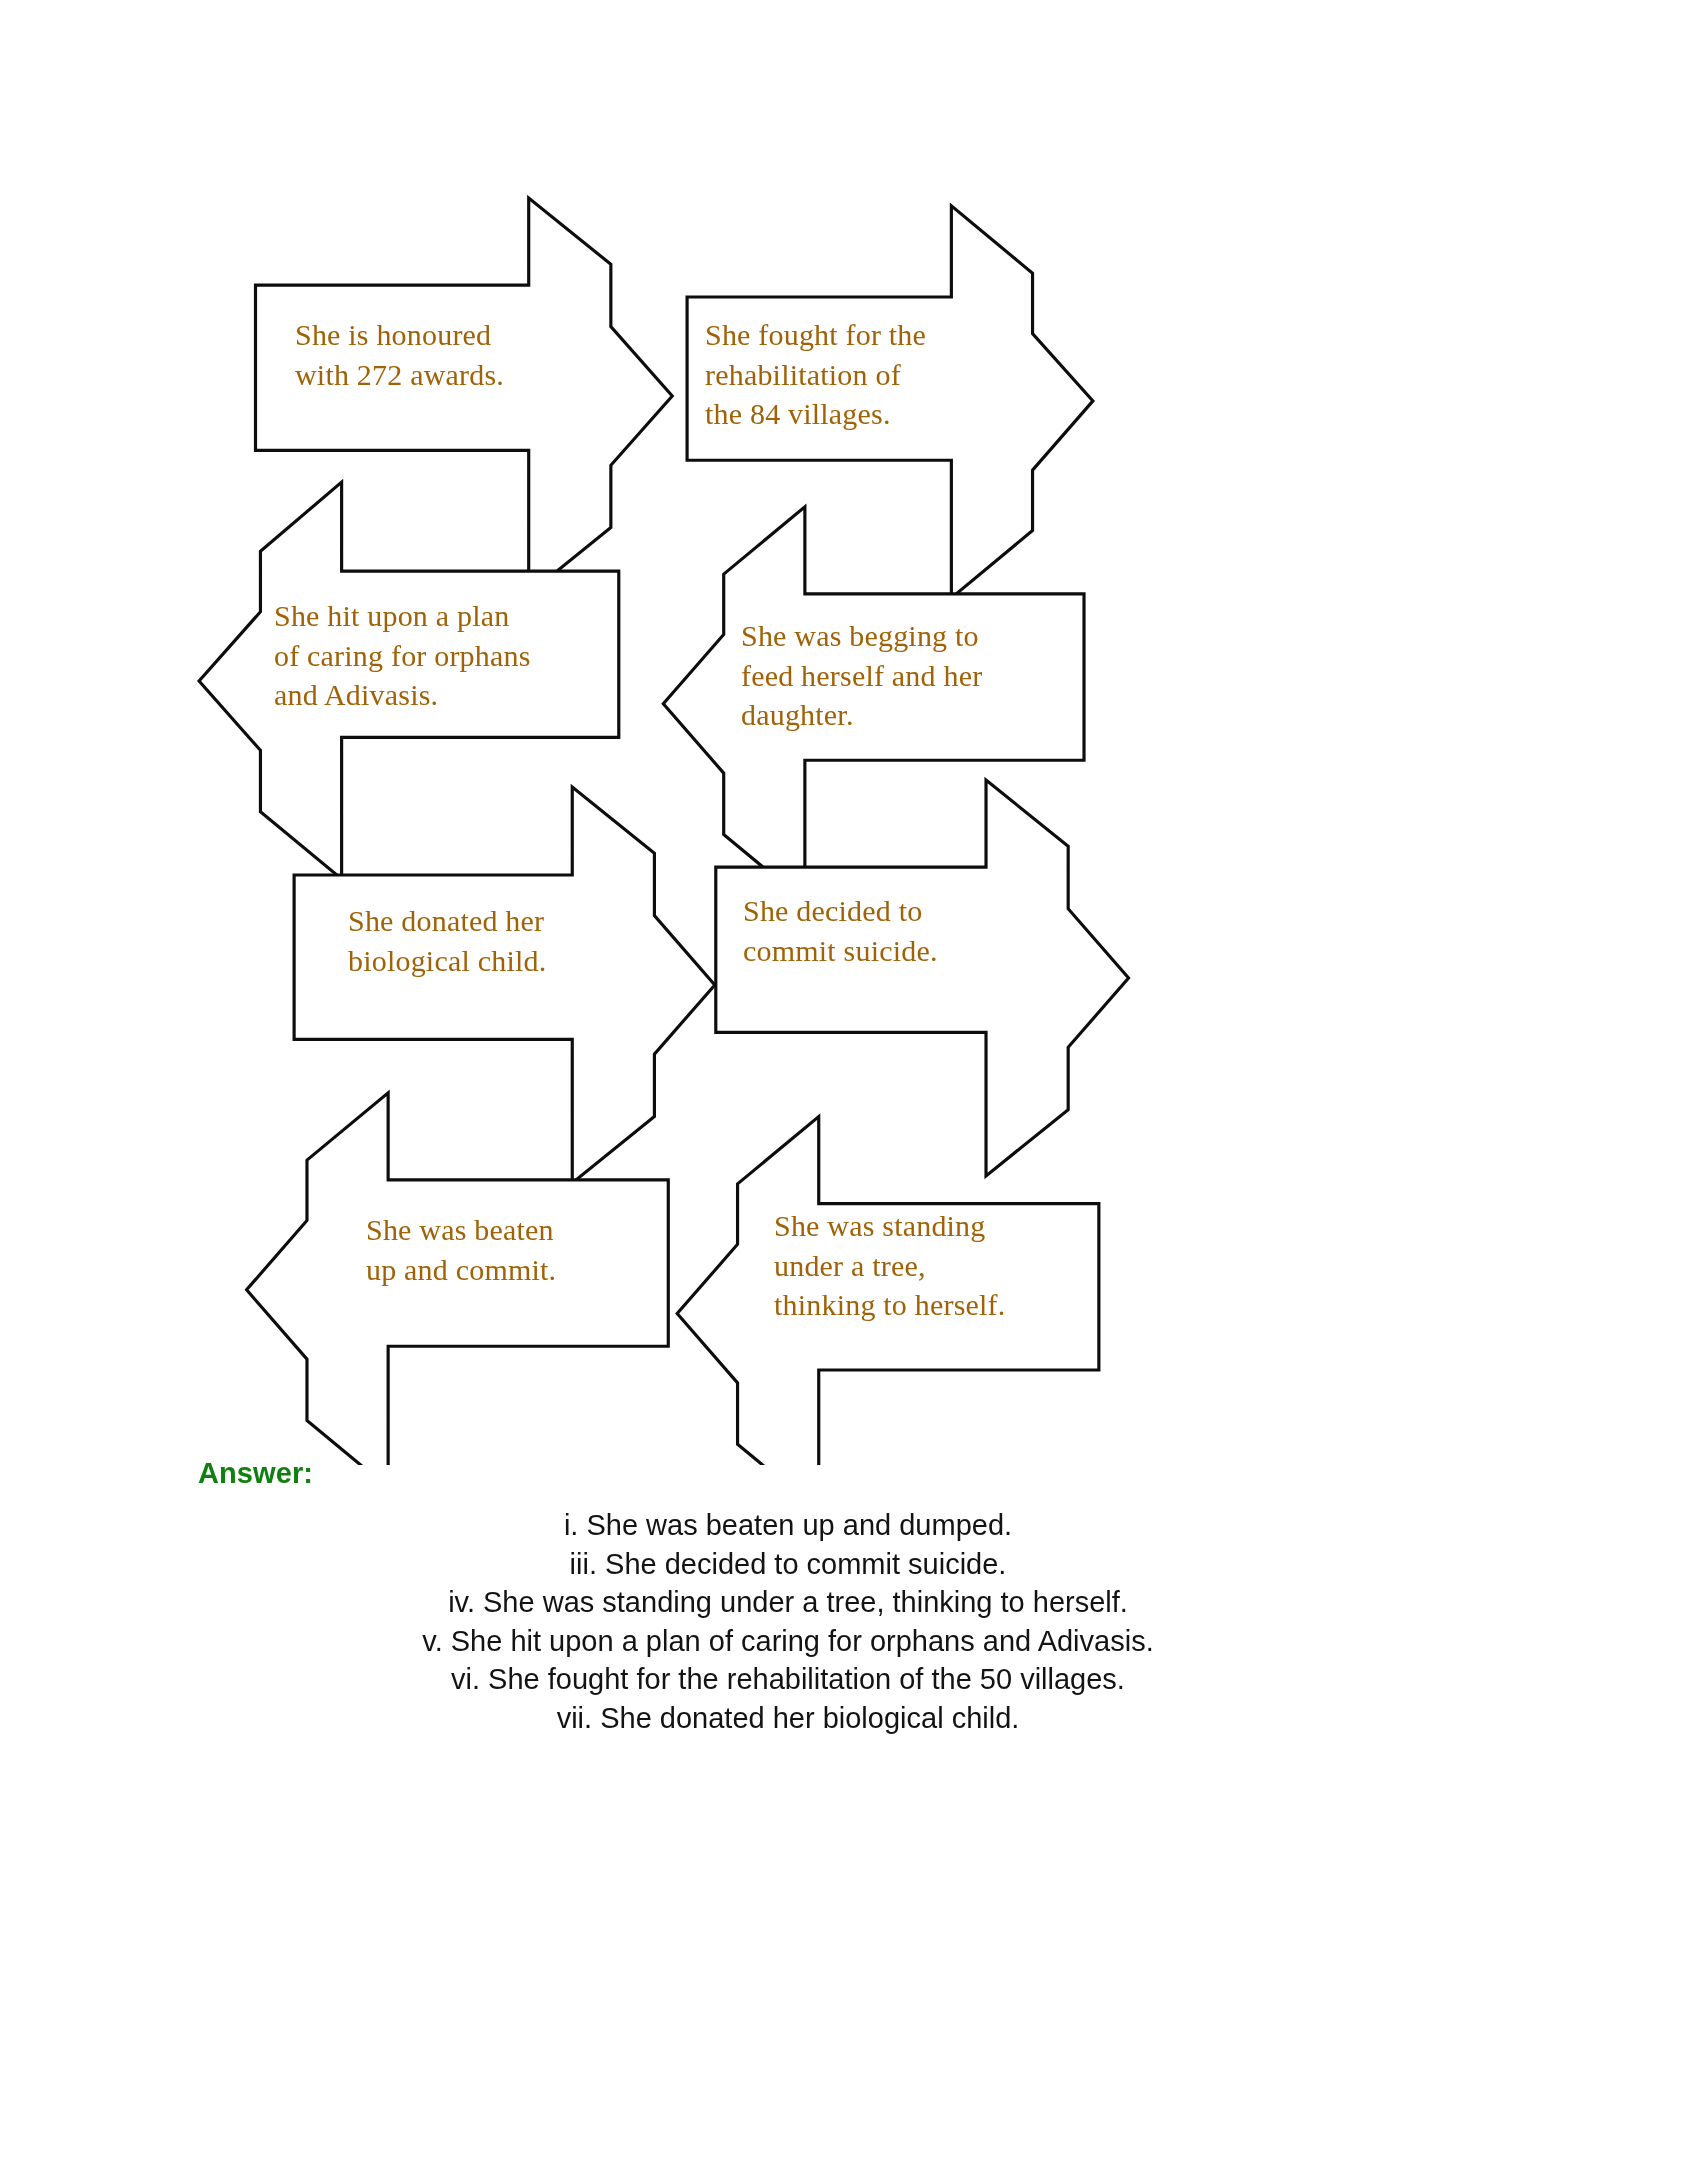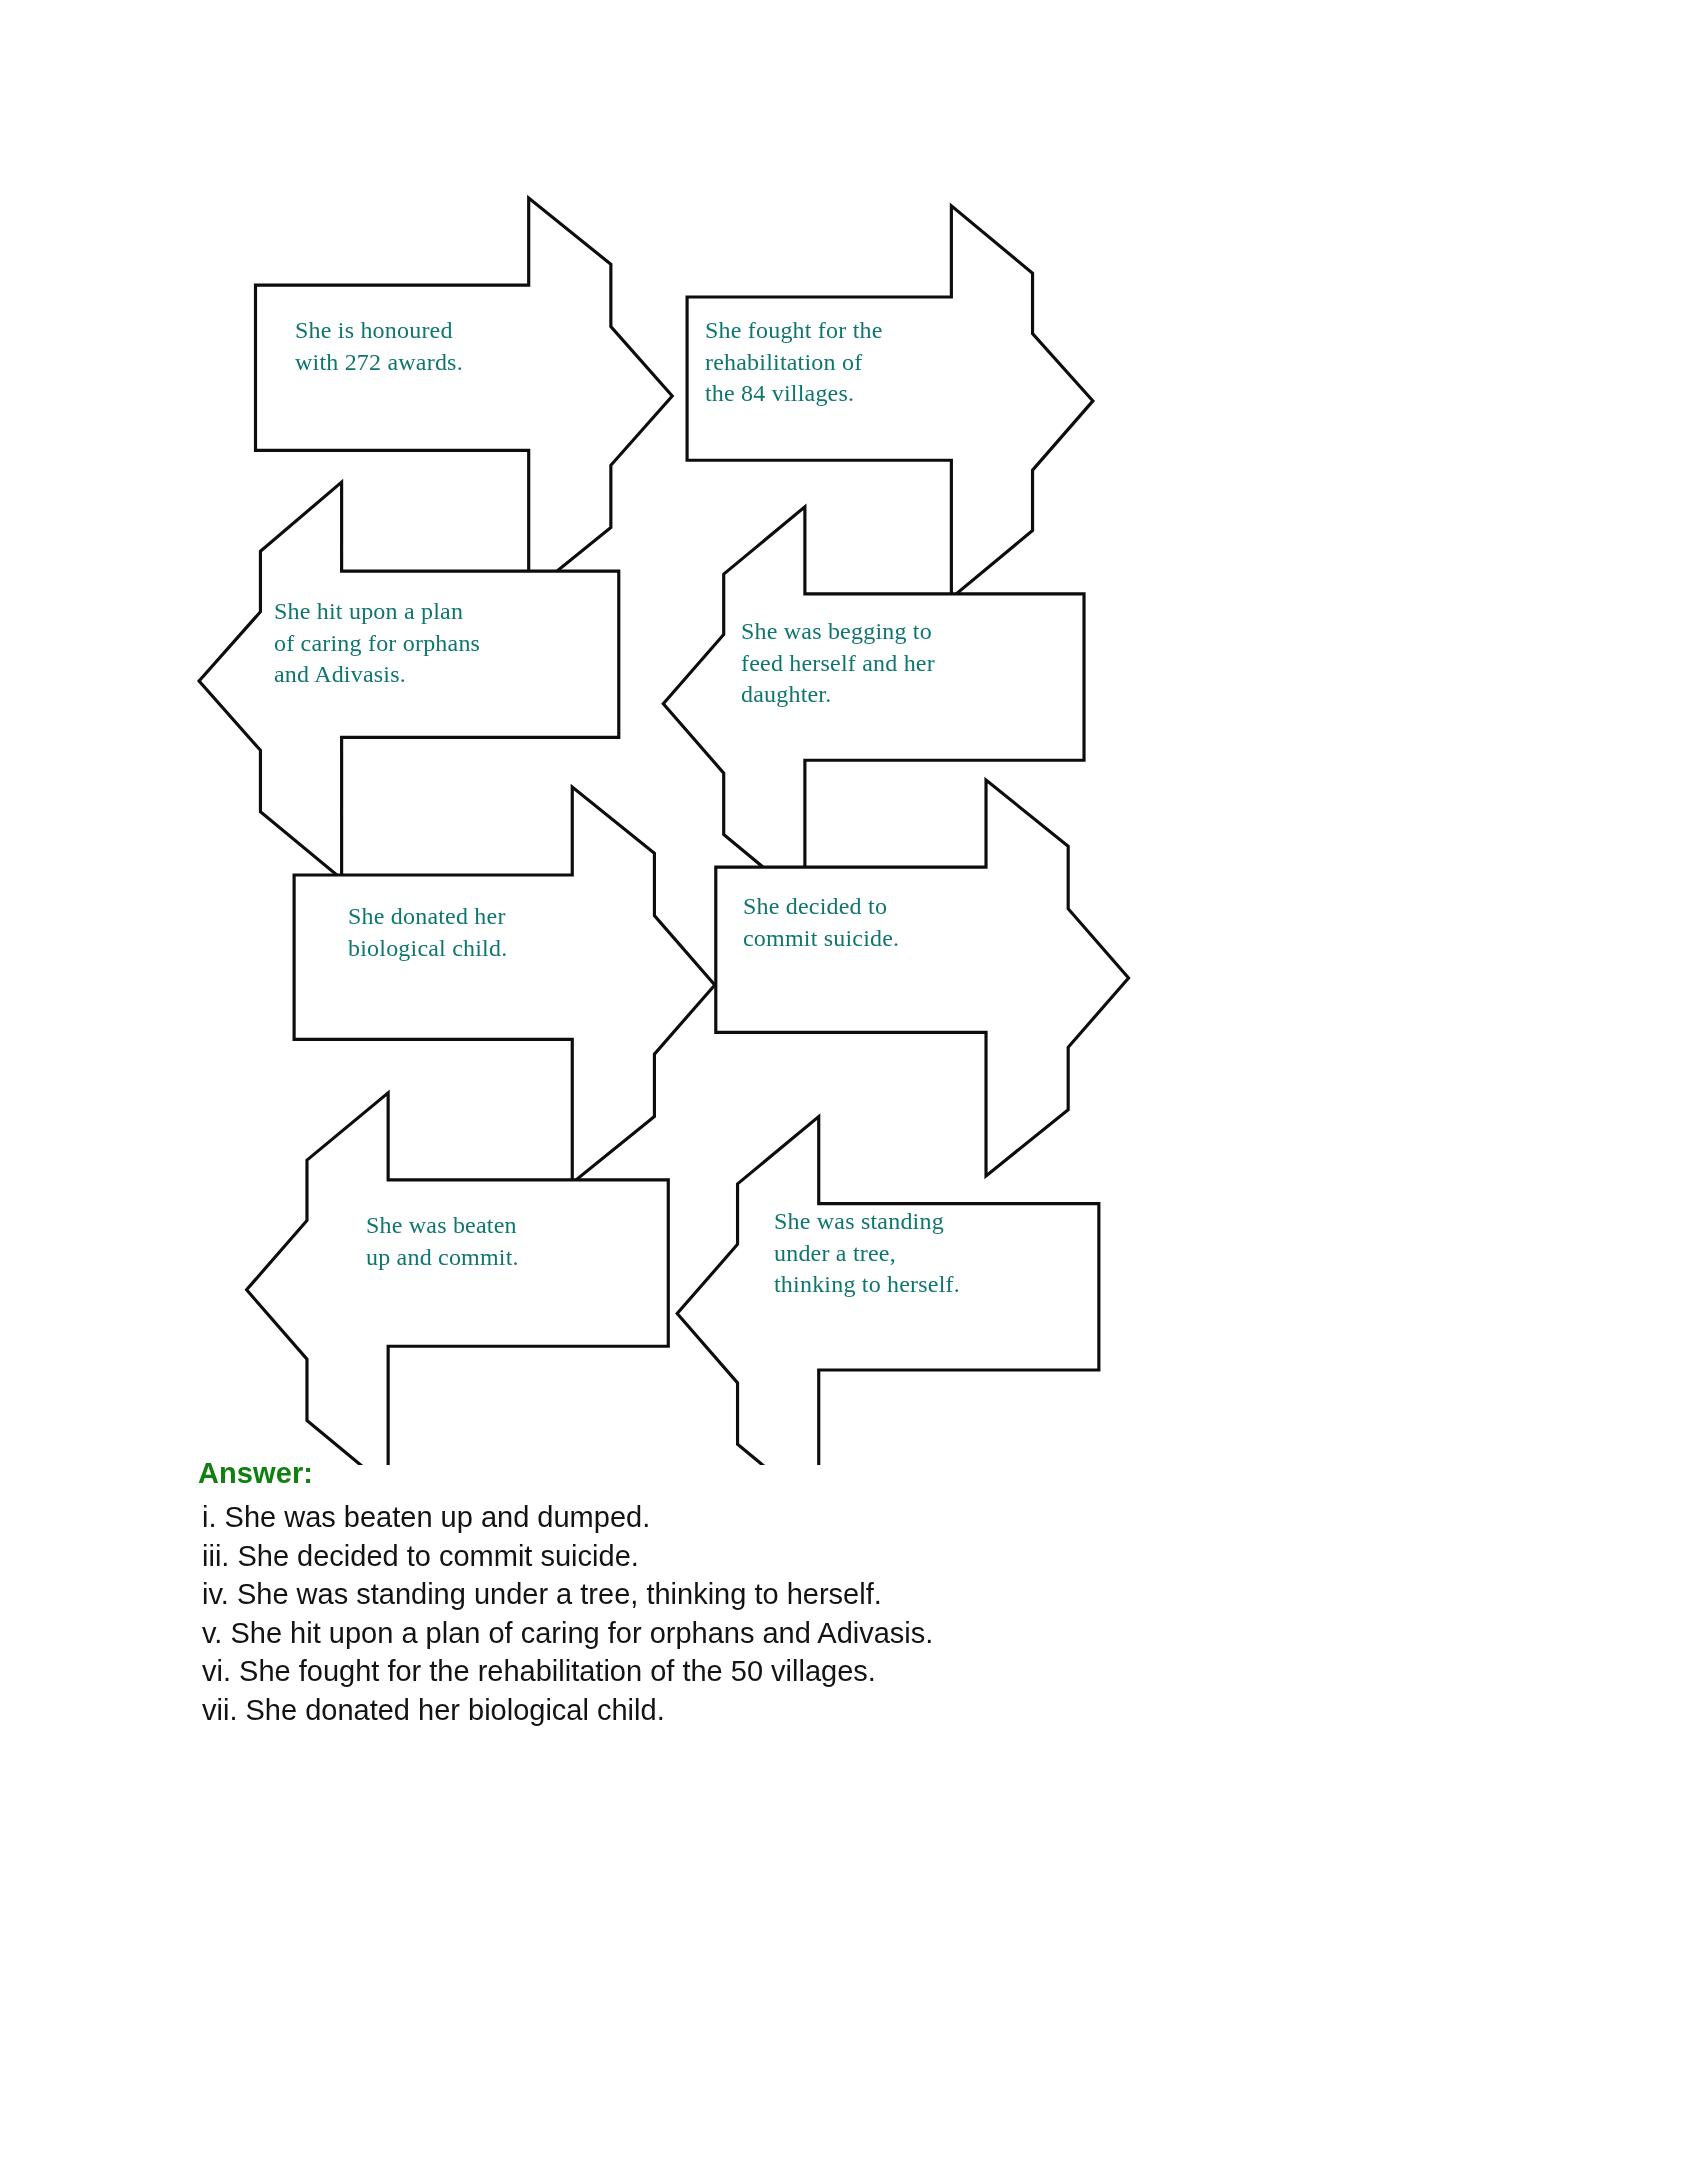--- a/index.html
+++ b/index.html
@@ -41,23 +41,23 @@
   }
   .arrow-shape {
     fill: #ffffff;
     stroke: #0d0d0d;
     stroke-width: 3.2;
     stroke-linejoin: miter;
   }
   .arrow-label {
     position: absolute;
     font-family: "Liberation Serif", serif;
-    font-size: 24px;
+    font-size: 30px;
     line-height: 1.32;
-    color: #0f766e;
+    color: #a16207;
     white-space: pre-line;
     letter-spacing: 0.2px;
   }
 
   
   #answer-block {
     position: absolute;
     left: 194px;
     top: 1457px;
     width: 1188px;
@@ -65,22 +65,23 @@
   #answer-heading {
     font-family: "Liberation Sans", sans-serif;
     font-weight: bold;
     font-size: 29px;
     color: #108010;
     margin: 0 0 3px 4px;
     letter-spacing: 0.1px;
   }
   .answer-list {
     list-style: none;
-    margin: 8px;
+    margin: 16px;
     padding: 0;
+    text-align: center;
   }
   .answer-item {
     font-family: "Liberation Sans", sans-serif;
     font-size: 29px;
     line-height: 1.33;
     color: #131313;
     white-space: nowrap;
   }
 </style>
 </head>

